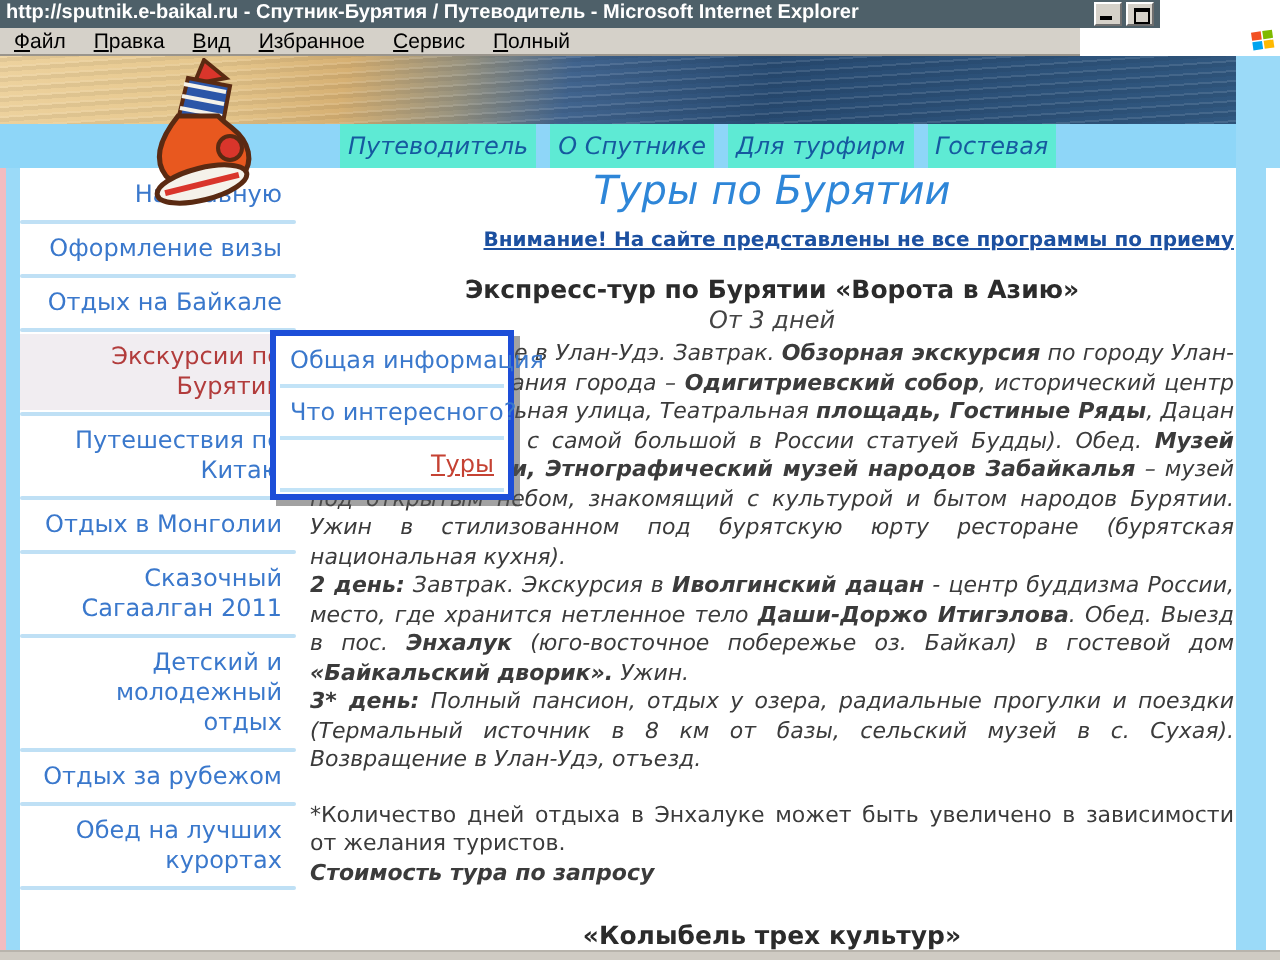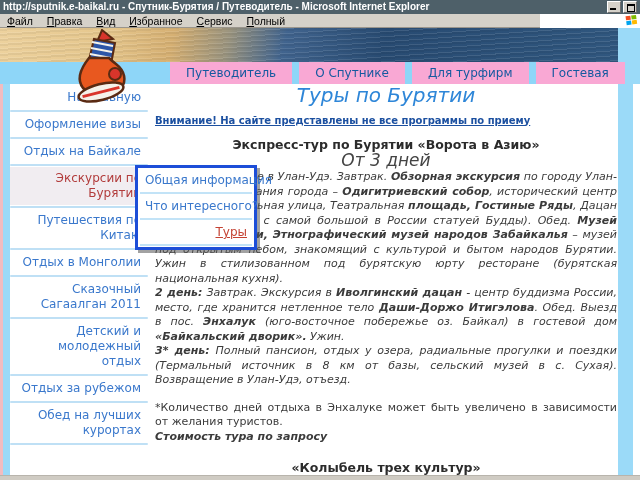--- a/index.html
+++ b/index.html
@@ -1,20 +1,20 @@
 <!DOCTYPE html>
 <html><head>
 <meta charset="utf-8">
 <style>
   html,body{margin:0;padding:0;background:#777;}
   .wrap{position:relative;width:640px;height:480px;overflow:hidden;background:#fff;
         font-family:"DejaVu Sans",sans-serif;}
 
   
-  .titlebar{position:absolute;left:0;top:0;width:640px;height:14px;background:#4E6069;
+  .titlebar{position:absolute;left:0;top:0;width:580px;height:14px;background:#4E6069;
             color:#fff;font:bold 10px "Liberation Sans",sans-serif;line-height:14px;
             padding-left:3px;box-sizing:border-box;white-space:nowrap;}
   .win-btns{position:absolute;right:3px;top:1px;display:flex;gap:2px;}
   .wbtn{width:14px;height:12px;background:#D5D1C9;border:1px solid;
         border-color:#FFF #6E6E6E #6E6E6E #FFF;position:relative;box-sizing:border-box;}
   .glyph-min{position:absolute;left:2px;bottom:2px;width:6px;height:2px;background:#000;}
   .glyph-rest{position:absolute;left:3px;top:2px;width:6px;height:5px;border:1px solid #000;border-top-width:2px;}
   .menubar{position:absolute;top:14px;left:0;width:540px;height:14px;background:#D5D1C9;
            border-bottom:1px solid #9A958C;display:flex;align-items:center;
            font:10.5px "Liberation Sans",sans-serif;color:#000;box-sizing:border-box;}
@@ -24,21 +24,21 @@
   .bottom-edge{position:absolute;left:0;top:475px;width:640px;height:5px;background:#CFCBC3;border-top:1px solid #B8B4AC;}
 
   
   .hero{position:absolute;top:28px;left:0;width:618px;height:34px;
         background:
           repeating-linear-gradient(176deg, rgba(255,255,255,0.10) 0 1px, rgba(0,0,0,0.05) 1px 3px, transparent 3px 5px),
           linear-gradient(102deg,#EDD29E 0%,#E5C68C 18%,#D6B073 28%,#9A947F 37%,#41648E 46%,#284B72 62%,#30577F 100%);}
   .top-right-patch{position:absolute;top:28px;left:618px;width:22px;height:56px;background:#9BDAF8;}
   .navbar{position:absolute;top:62px;left:0;width:618px;height:22px;background:#8ED6F8;
           display:flex;align-items:stretch;padding-left:170px;box-sizing:border-box;gap:7px;}
-  .nav-tab{background:#f9a8d4;color:#15599F;font-size:12px;line-height:22px;padding:0 16px;cursor:pointer;white-space:nowrap;}
+  .nav-tab{background:#5eead4;color:#15599F;font-size:12px;line-height:22px;padding:0 4px;cursor:pointer;white-space:nowrap;font-style:italic;}
   .shoe{position:absolute;left:68px;top:29px;z-index:5;}
 
   
   .left-rail-pink{position:absolute;top:84px;left:0;width:3px;height:391px;background:#F2BCC0;}
   .left-rail-blue{position:absolute;top:84px;left:3px;width:7px;height:391px;background:#9BDAF8;}
   .right-rail{position:absolute;top:84px;left:618px;width:15px;height:391px;background:#9BDAF8;}
 
   
   .sidebar{position:absolute;left:10px;top:86px;width:138px;font-size:12px;}
   .side-item{display:block;text-align:right;color:#3A78CC;padding:4px 7px;line-height:15px;cursor:pointer;text-decoration:none;}
@@ -51,25 +51,25 @@
          padding-top:1px;box-sizing:border-box;}
   .popup-item{display:block;text-align:right;font-size:12px;line-height:14px;padding:4px 7px;
               color:#3A78CC;cursor:pointer;white-space:nowrap;}
   .popup-item.active{color:#C54233;text-decoration:underline;}
   .popup-sep{height:2px;background:#C2E3F7;margin:1px 2px;}
 
   
   .main{position:absolute;left:155px;top:88px;width:462px;color:#3B3B3B;
         font-size:11px;line-height:14.5px;}
   .page-title{color:#2E86D8;font-size:20px;font-weight:normal;text-align:center;margin:0 0 11px;font-style:italic;}
-  .notice{display:block;text-align:left;margin-bottom:10px;color:#1C50A0;
+  .notice{display:block;text-align:right;margin-bottom:10px;color:#1C50A0;
           font-weight:bold;font-size:10px;text-decoration:underline;cursor:pointer;}
   .sec-tour_title{font-weight:bold;font-size:12.5px;text-align:center;color:#2B2B2B;margin-top:8px;}
   .sec-tour_title.later{margin-top:17px;}
-  .sec-tour_sub{font-style:italic;font-size:17px;text-align:center;margin-bottom:3px;color:#444;}
+  .sec-tour_sub{font-style:italic;font-size:12px;text-align:center;margin-bottom:3px;color:#444;}
   .sec-para{font-style:italic;text-align:justify;}
   .sec-note{margin-top:13px;text-align:justify;}
   .sec-price{font-style:italic;font-weight:bold;}
   .b{font-weight:bold;}
 </style>
 </head>
 <body>
 
 <div class="wrap">
 

